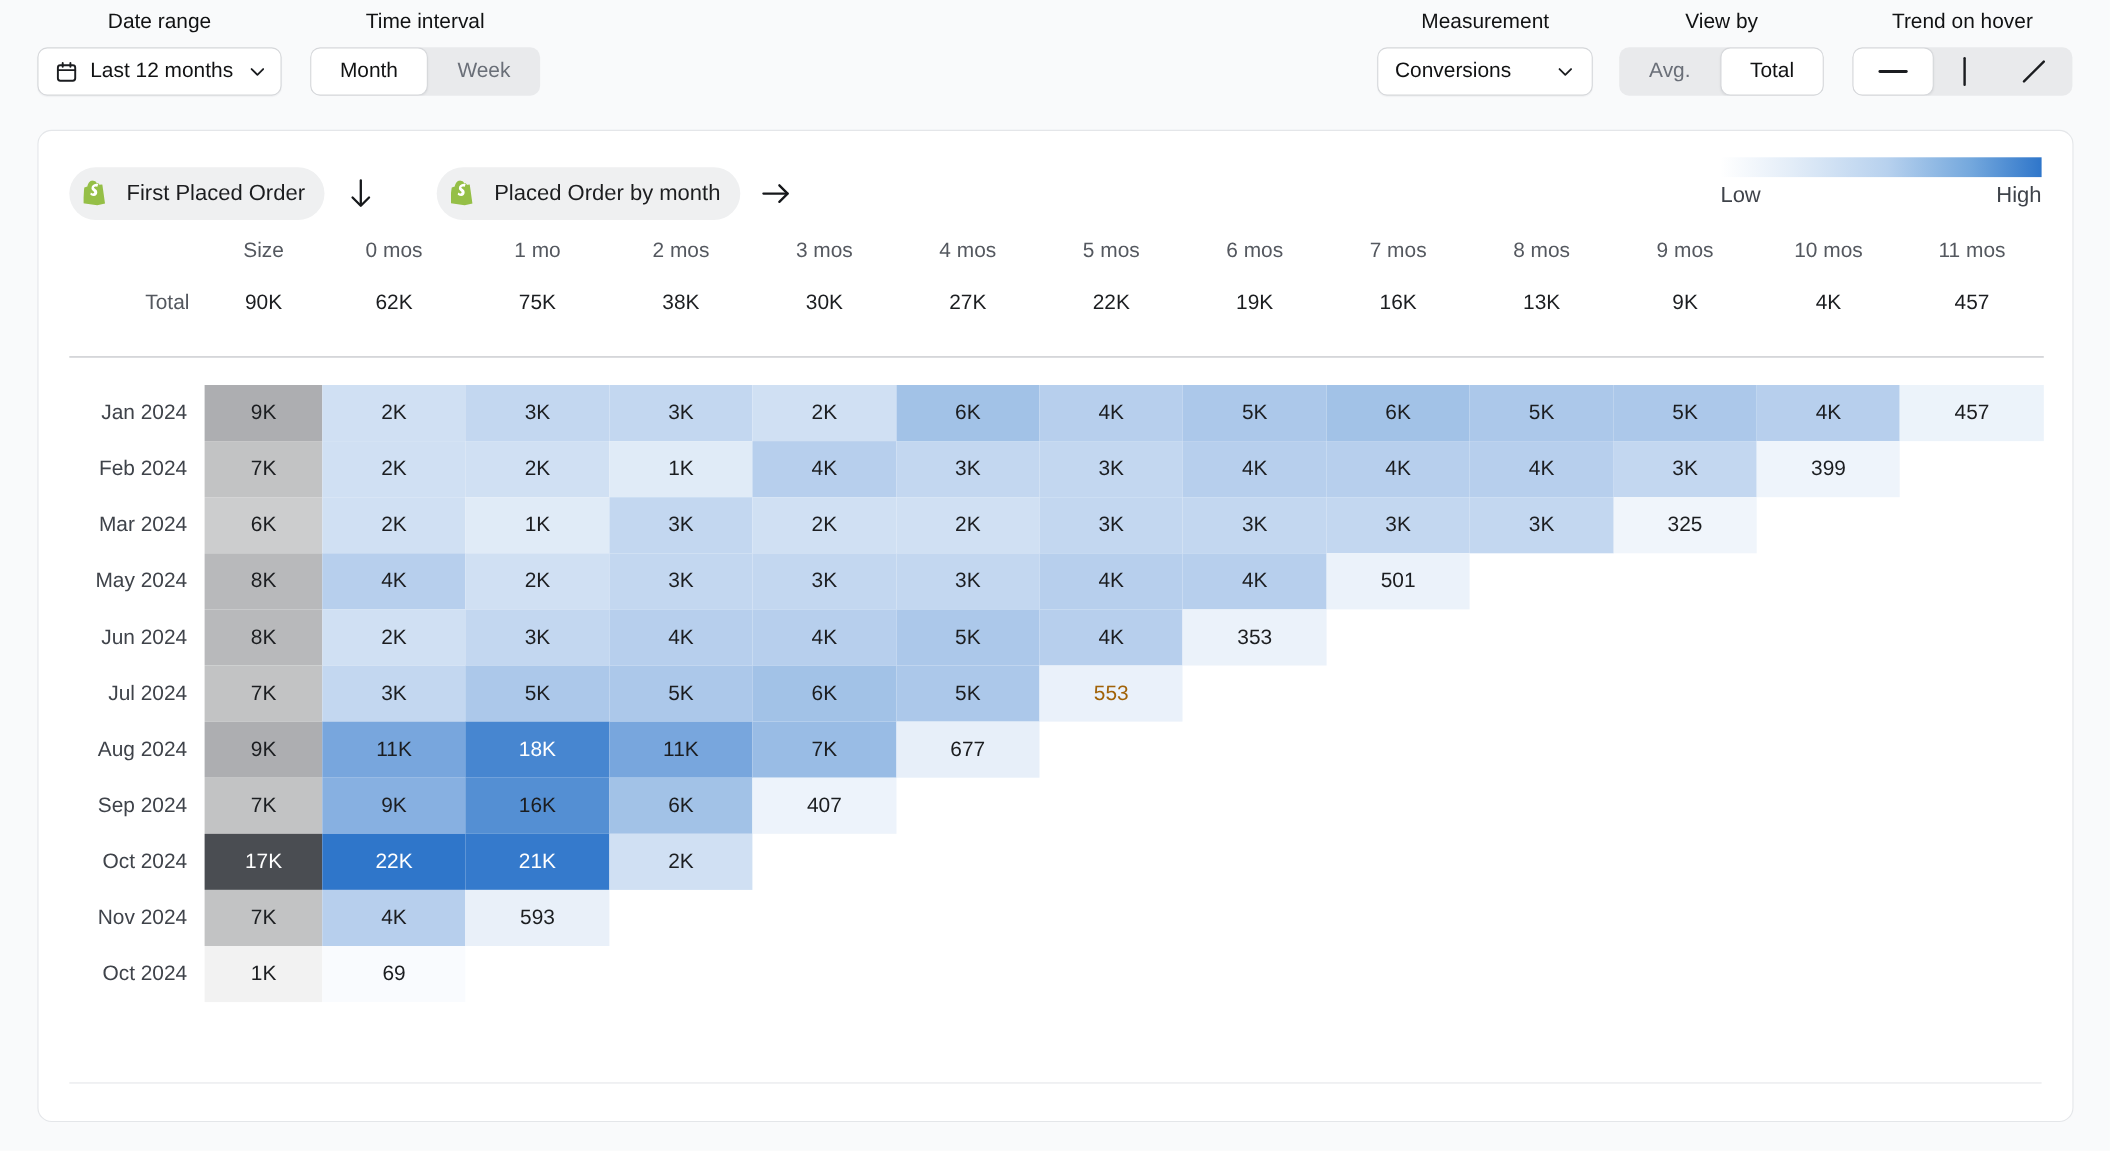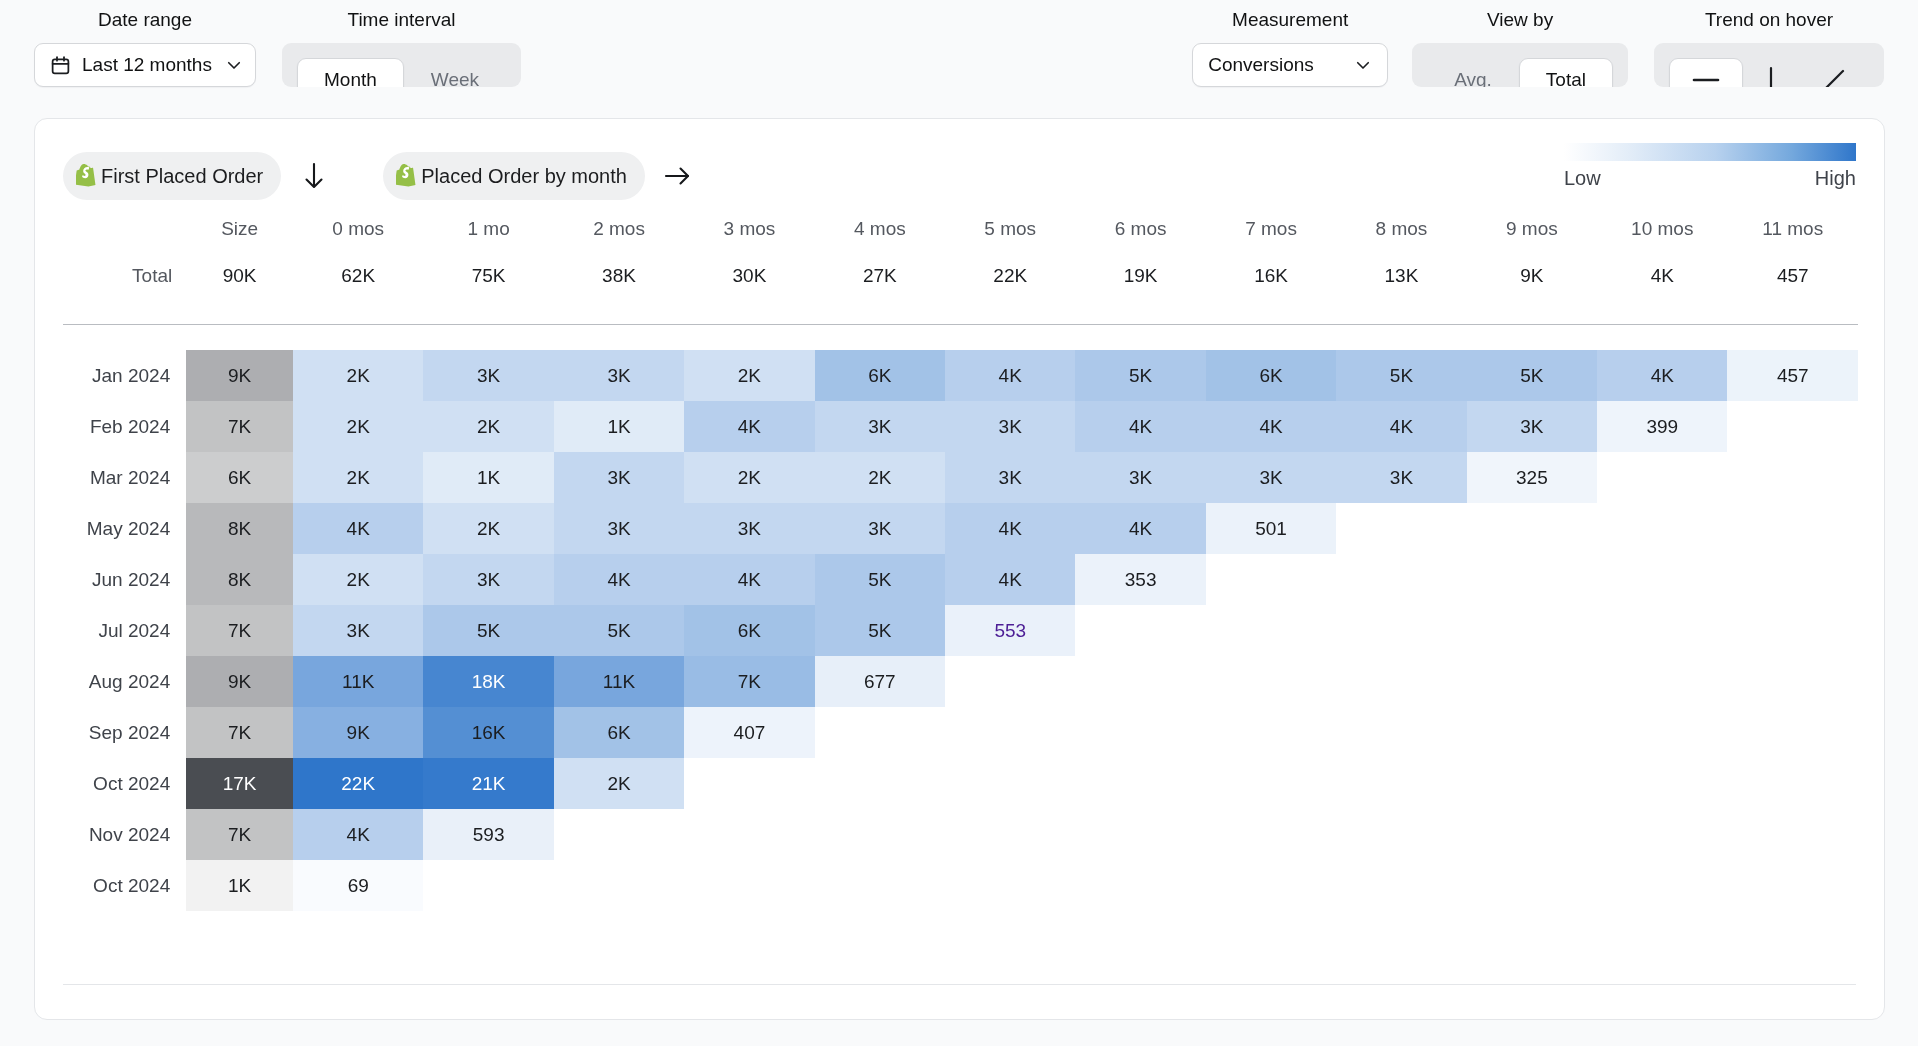--- a/index.html
+++ b/index.html
@@ -44,21 +44,21 @@
     cursor: pointer;
     white-space: nowrap;
   }
   .cal-ico { width: 21px; height: 21px; flex: none; display:block; }
   .chev { width: 18px; height: 18px; flex: none; display:block; margin-left: 2px;}
 
   .segmented {
     display: inline-flex;
     background: #e9eaec;
     border-radius: 9px;
-    padding: 15px;
+    padding: 0;
     height: 44px;
     overflow: hidden;
   }
   .seg {
     display: flex; align-items: center; justify-content: center;
     height: 44px;
     font-size: 19px;
     color: #6a6f78;
     padding: 0 26px;
     cursor: pointer;
@@ -92,21 +92,21 @@
   .card-head {
     display: flex;
     align-items: center;
     padding: 28px 28px 0 28px;
     height: 86px;
     position: relative;
   }
   .chip {
     display: inline-flex;
     align-items: center;
-    gap: 2px;
+    gap: 16px;
     background: #eff0f1;
     border-radius: 999px;
     height: 48px;
     padding: 0 18px 0 13px;
     font-size: 20px;
     color: #1c1d1f;
     white-space: nowrap;
     cursor: pointer;
   }
   .shopify-ico { width: 23px; height: 25px; display: block; flex: none; }
@@ -455,21 +455,21 @@
             <td class="cell empty"></td>
           </tr>
           <tr>
             <td class="rowlabel">Jul 2024</td>
             <td class="cell" style="background:#c2c3c4;color:#1b1d20">7K</td>
             <td class="cell" style="background:#c3d7f0;color:#1b1d20">3K</td>
             <td class="cell" style="background:#acc8ea;color:#1b1d20">5K</td>
             <td class="cell" style="background:#acc8ea;color:#1b1d20">5K</td>
             <td class="cell" style="background:#a2c2e7;color:#1b1d20">6K</td>
             <td class="cell" style="background:#acc8ea;color:#1b1d20">5K</td>
-            <td class="cell" style="background:#eaf1fa;color:#4c1d95">553</td>
+            <td class="cell" style="background:#eaf1fa;color:#a16207">553</td>
             <td class="cell empty"></td>
             <td class="cell empty"></td>
             <td class="cell empty"></td>
             <td class="cell empty"></td>
             <td class="cell empty"></td>
             <td class="cell empty"></td>
           </tr>
           <tr>
             <td class="rowlabel">Aug 2024</td>
             <td class="cell" style="background:#adaeb1;color:#1b1d20">9K</td>

